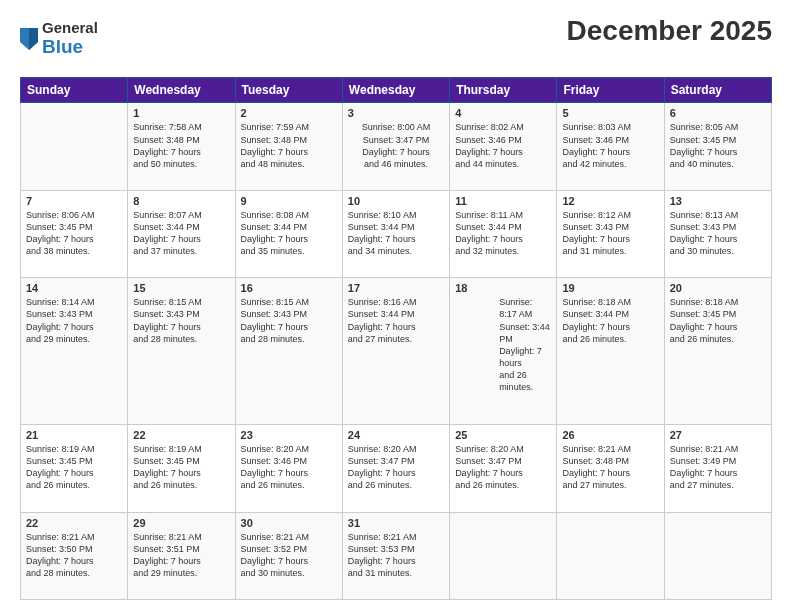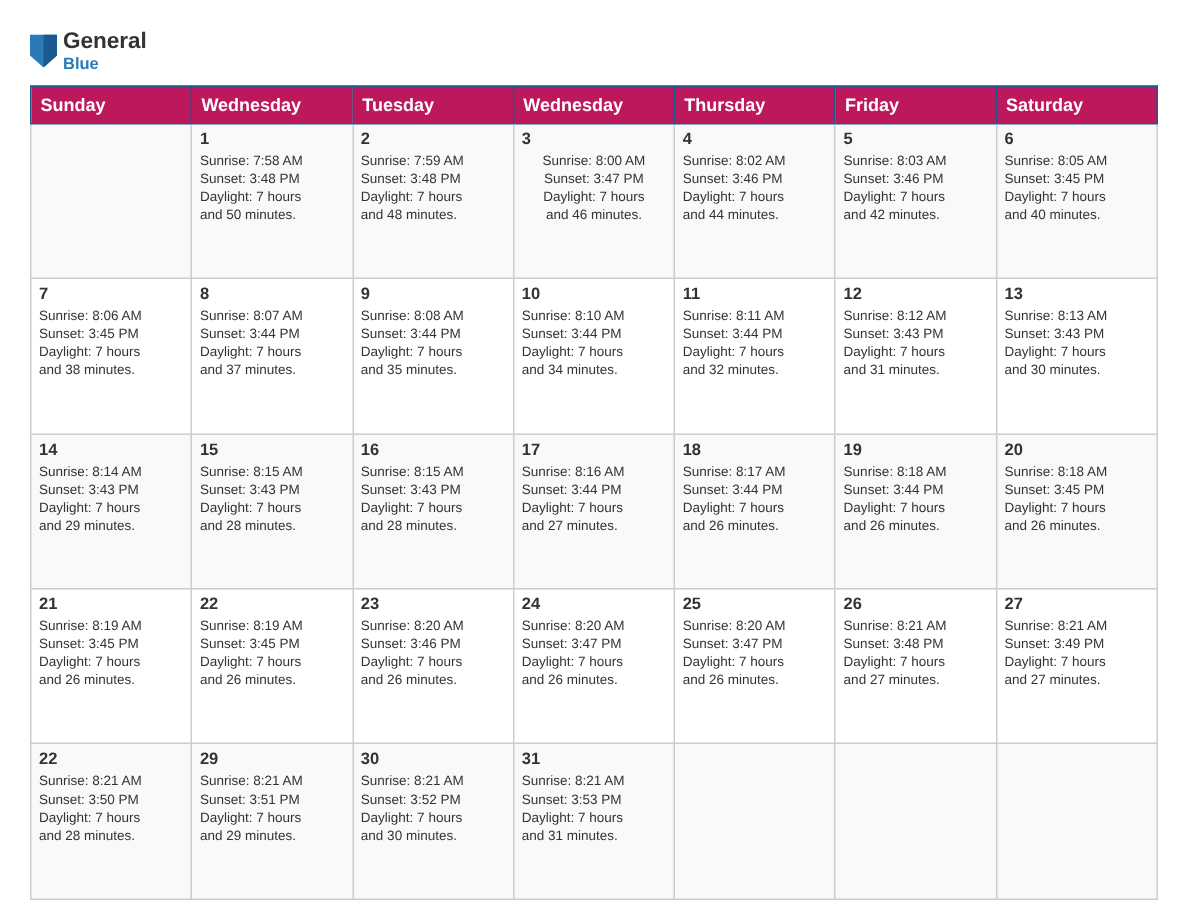--- a/index.html
+++ b/index.html
@@ -14,39 +14,39 @@
       width: 792px;
       height: 612px;
       padding: 16px 20px 12px 20px;
       display: flex;
       flex-direction: column;
     }
     .header {
       display: flex;
       justify-content: space-between;
       align-items: flex-start;
-      margin-bottom: 8px;
+      margin-bottom: 20px;
     }
     .logo {
       display: flex;
       align-items: center;
       margin-top: 4px;
     }
     .logo-text {
       display: flex;
       flex-direction: column;
       line-height: 1.1;
     }
     .logo-general {
       font-size: 15px;
       font-weight: bold;
       color: #333;
     }
     .logo-blue {
-      font-size: 11px;
+      font-size: 19px;
       font-weight: bold;
       color: #2a7ab8;
     }
     .logo-icon {
       width: 18px;
       height: 22px;
       margin-right: 4px;
     }
     .title-block {
       text-align: right;
@@ -60,21 +60,21 @@
     .location {
       font-size: 14px;
       color: #555;
     }
     .calendar {
       width: 100%;
       border-collapse: collapse;
       flex: 1;
     }
     .calendar thead th {
-      background: #be185d;
+      background: #4c1d95;
       color: #fff;
       font-size: 12px;
       font-weight: bold;
       padding: 5px 6px;
       text-align: left;
       border: 1px solid #1a5a90;
     }
     .calendar tbody td {
       border: 1px solid #ccc;
       vertical-align: top;
@@ -114,20 +114,21 @@
       <svg class="logo-icon" viewBox="0 0 18 22" xmlns="http://www.w3.org/2000/svg">
         <polygon points="0,0 18,0 18,14 9,22 0,14" fill="#2a7ab8"></polygon>
         <polygon points="9,0 18,0 18,14 9,22" fill="#1a5a90"></polygon>
       </svg>
       <div class="logo-text">
         <span class="logo-general">General</span>
         <span class="logo-blue">Blue</span>
       </div>
     </div>
     <div class="title-block">
+      <div class="month-title">December 2025</div>
     </div>
   </div>
 
   <table class="calendar">
     <thead>
       <tr id="weekday-row">
           <th>Sunday</th>
           <th>Wednesday</th>
           <th>Tuesday</th>
           <th>Wednesday</th>
@@ -257,21 +258,21 @@
           </td>
           <td>
             <span class="day-num">17</span>
             <div class="day-info" style="white-space: pre-line;">Sunrise: 8:16 AM
 Sunset: 3:44 PM
 Daylight: 7 hours
 and 27 minutes.</div>
           </td>
           <td>
             <span class="day-num">18</span>
-            <div class="day-info" style="white-space: pre-line;">Sunrise: 8:17 AM
+            <div class="day-info" style="white-space: pre-line; margin-left: 44px;">Sunrise: 8:17 AM
 Sunset: 3:44 PM
 Daylight: 7 hours
 and 26 minutes.</div>
           </td>
           <td>
             <span class="day-num">19</span>
             <div class="day-info" style="white-space: pre-line;">Sunrise: 8:18 AM
 Sunset: 3:44 PM
 Daylight: 7 hours
 and 26 minutes.</div>

